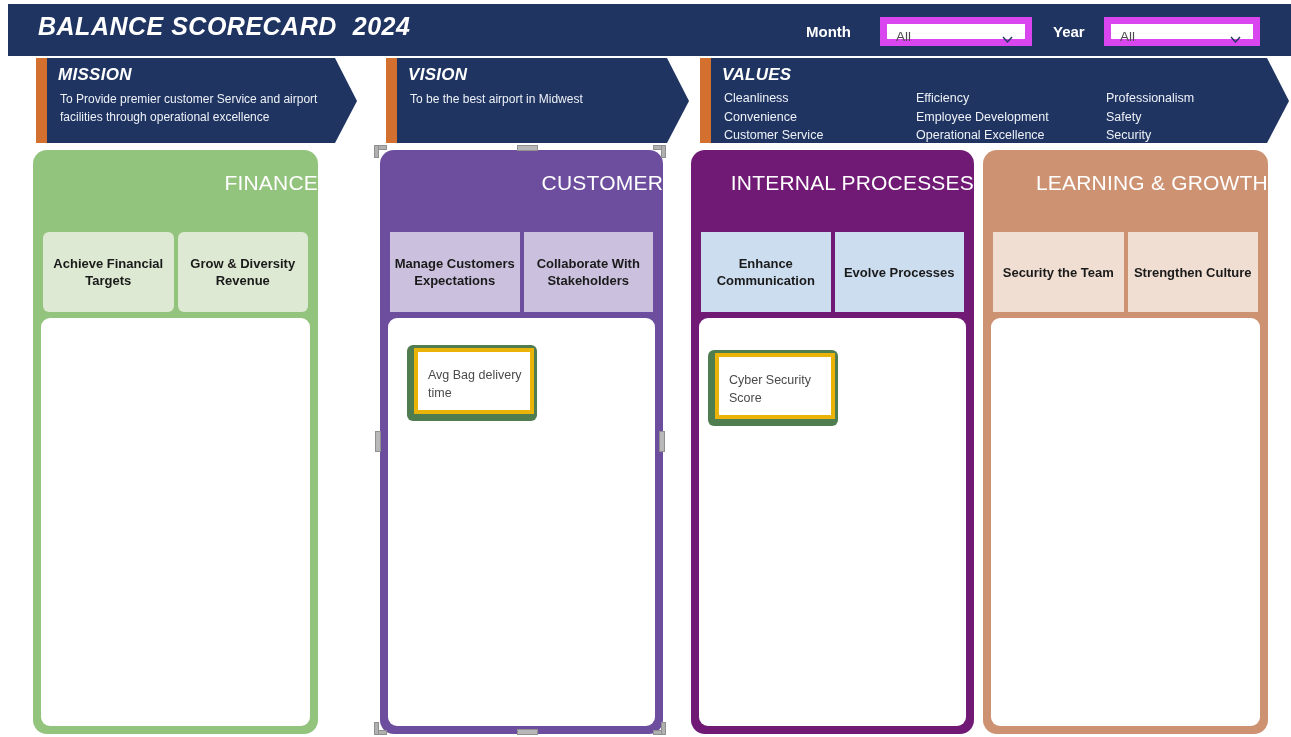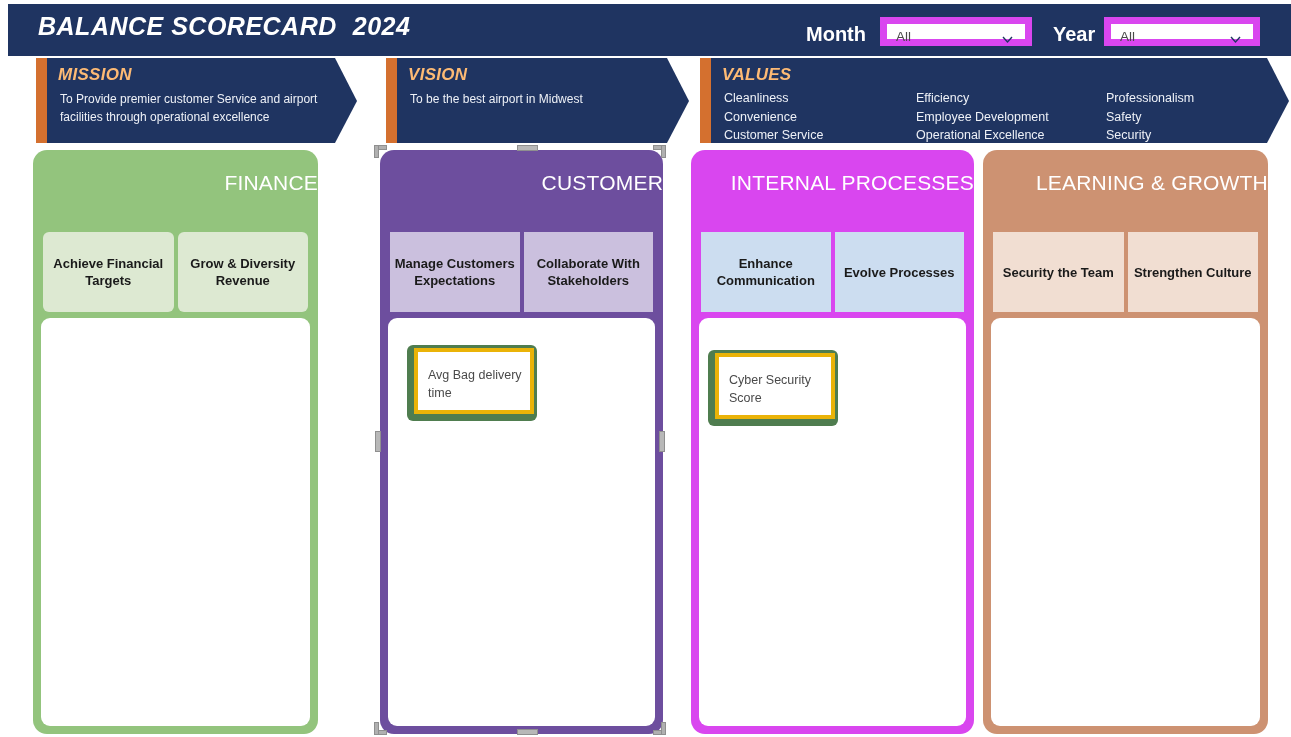--- a/index.html
+++ b/index.html
@@ -42,21 +42,21 @@
     color: #ffffff;
     letter-spacing: 0.5px;
     white-space: nowrap;
   }
   .header-title .year {
     margin-left: 16px;
   }
 
   .filter-label {
     position: absolute;
-    font-size: 20px;
+    font-size: 15px;
     font-weight: bold;
     color: #ffffff;
     top: 19px;
     white-space: nowrap;
   }
   .filter-label.month { left: 798px; }
   .filter-label.year  { left: 1045px; }
 
   .filter-select {
     position: absolute;
@@ -107,21 +107,21 @@
     border-left: 22px solid #1f3461;
     border-bottom: 0 solid transparent;
   }
   .banner-title {
     position: absolute;
     left: 22px;
     top: 7px;
     font-size: 17px;
     font-weight: bold;
     font-style: italic;
-    color: #fdba74;
+    color: #ffffff;
     letter-spacing: 0.3px;
   }
   .banner-text {
     position: absolute;
     left: 24px;
     top: 32px;
     font-size: 12px;
     color: #eef1f7;
     line-height: 18px;
   }
@@ -201,21 +201,21 @@
     bottom: 8px;
     background: #ffffff;
     border-radius: 9px;
   }
 
   
   .p-finance  { left: 33px;  width: 285px; background: #93c47d; }
   .p-finance  .objective { background: #dde9d2; border-radius: 6px; }
   .p-customer { left: 380px; width: 283px; background: #6d4e9e; }
   .p-customer .objective { background: #cbc0de; }
-  .p-internal { left: 691px; width: 283px; background: #d946ef; }
+  .p-internal { left: 691px; width: 283px; background: #701a75; }
   .p-internal .objective { background: #ccddf0; }
   .p-learning { left: 983px; width: 285px; background: #cd9272; }
   .p-learning .objective { background: #f1ded2; }
 
   
   .p-learning .objective:nth-child(2) span { white-space: nowrap; }
 
   
   .kpi {
     position: absolute;

